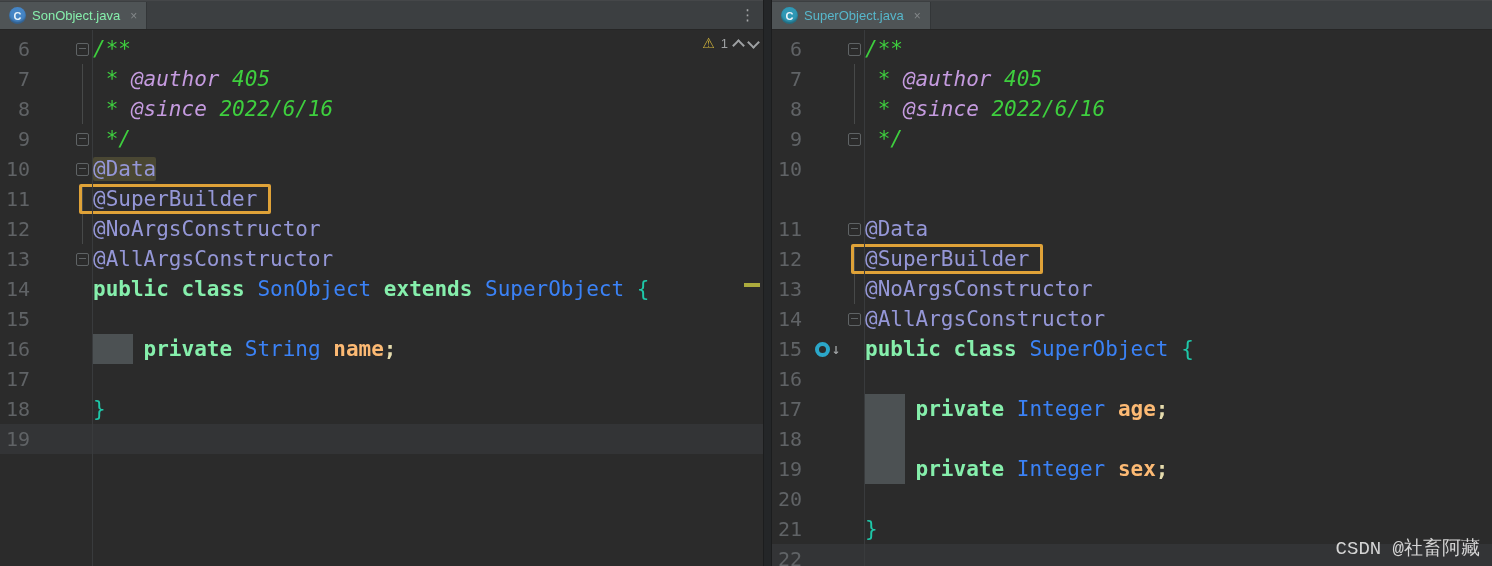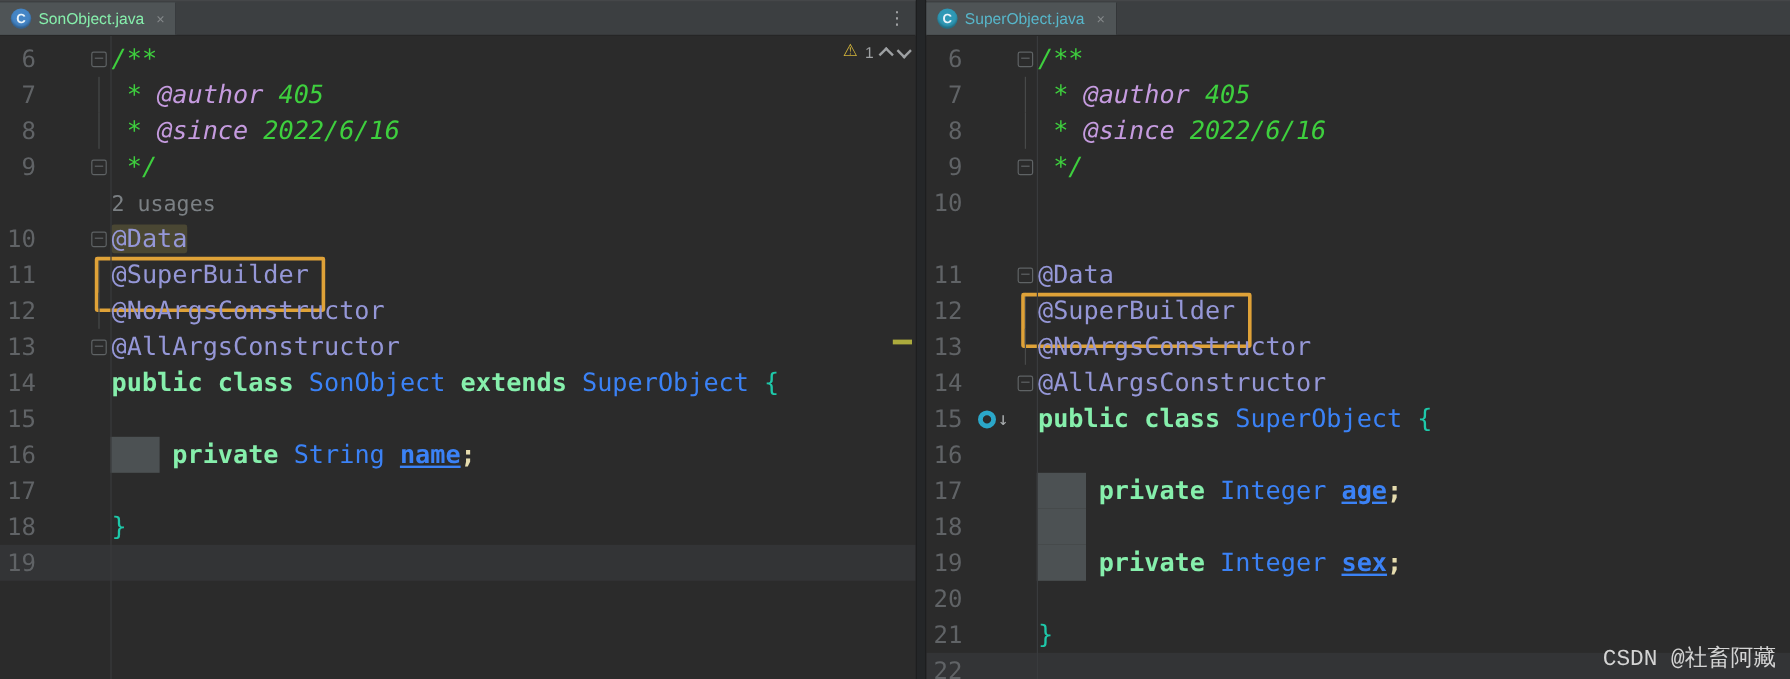--- a/index.html
+++ b/index.html
@@ -43,26 +43,26 @@
   
   .donut{width:15px;height:15px;border-radius:50%;border:4px solid #2ba7c9;box-sizing:border-box;background:#2b2b2b;}
   .darr{font-size:15px;color:#a7abad;line-height:1;}
 
   
   .tk-comment{color:#3ecf3e;font-style:italic;}
   .tk-doctag{color:#c59bdf;font-style:italic;}
   .tk-annotation{color:#9597d7;}
   .tk-keyword{color:#86efac;font-weight:bold;}
   .tk-classname{color:#3b82f6;}
-  .tk-field{color:#3b82f6;font-weight:bold;text-decoration:underline;}
+  .tk-field{color:#fdba74;font-weight:bold;}
   .tk-semi{color:#e6dcae;font-weight:bold;}
   .tk-brace{color:#1ec8a9;}
   .tk-plain{color:#a9b7c6;}
   .hl-olive{background:#4a4733;border-radius:2px;}
-  .anno-box{display:inline-block;border:3px solid #dfa238;border-radius:2px;height:46px;line-height:24px;
+  .anno-box{display:inline-block;border:3px solid #dfa238;border-radius:2px;height:30px;line-height:24px;
             box-sizing:border-box;padding:0 11px;margin:0 -14px;vertical-align:top;}
 
   
   .inspect{position:absolute;top:5px;right:5px;display:flex;align-items:center;gap:6px;height:16px;z-index:4;}
   .warnicon{color:#d3b53b;font-size:14px;line-height:1;font-family:"DejaVu Sans",sans-serif;}
   .warncount{color:#9ea1a3;font-family:"Liberation Sans",sans-serif;font-size:13px;}
   .chev{width:7px;height:7px;border-left:2px solid #9ea1a3;border-top:2px solid #9ea1a3;cursor:pointer;}
   .chev.up{transform:rotate(45deg);margin-top:4px;}
   .chev.down{transform:rotate(225deg);margin-top:-2px;}
   .stripe-mark{position:absolute;right:3px;top:253px;width:16px;height:4px;background:#acab3d;z-index:4;}
@@ -118,26 +118,20 @@
         </div>
         <div class="row">
           <span class="lnum">9</span>
           <span class="gzone"></span>
           <span class="fzone">
             <span class="fold"></span>
           </span>
           <span class="code"><span class="tk-comment"> */</span></span>
         </div>
         <div class="row">
-          <span class="lnum"></span>
-          <span class="gzone"></span>
-          <span class="fzone"></span>
-          <span class="code"><span class="inlay">2 usages</span></span>
-        </div>
-        <div class="row">
           <span class="lnum">10</span>
           <span class="gzone"></span>
           <span class="fzone">
             <span class="fold"></span>
           </span>
           <span class="code"><span class="tk-annotation hl-olive">@Data</span></span>
         </div>
         <div class="row">
           <span class="lnum">11</span>
           <span class="gzone"></span>

